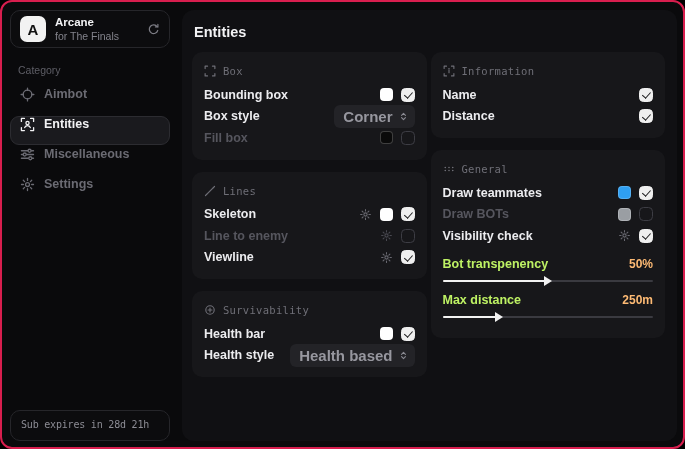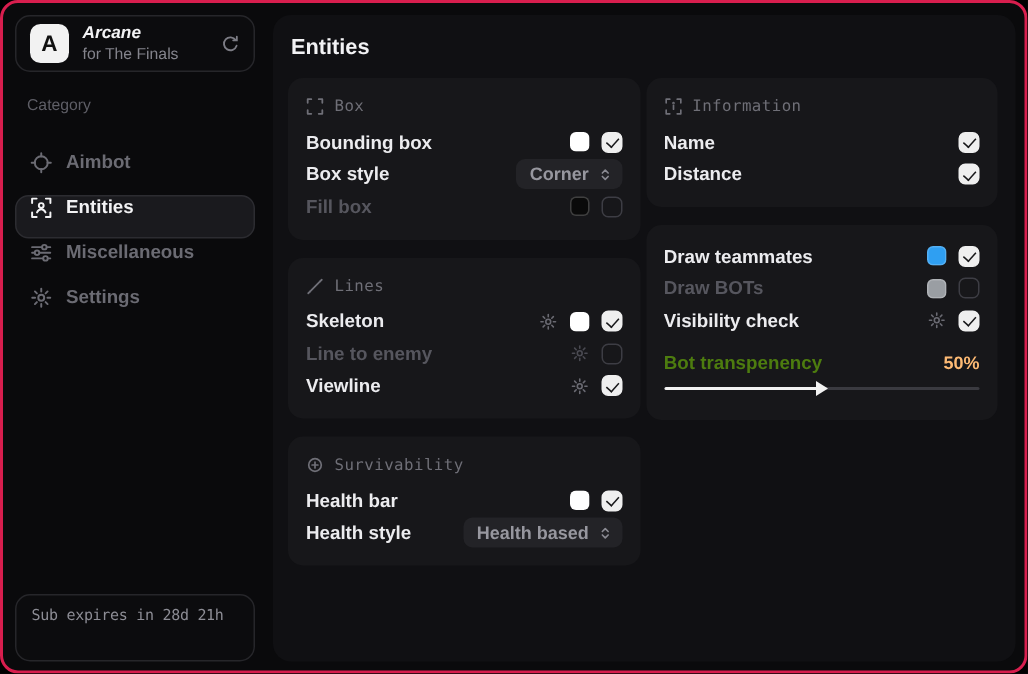--- a/index.html
+++ b/index.html
@@ -18,43 +18,43 @@
     display:flex; align-items:center; gap:9px;
     border:1px solid #26262a; border-radius:10px;
     padding:6px 9px; height:38px; background:#0c0c0e;
   }
   .app-logo {
     width:26px; height:26px; border-radius:7px; background:#f2f2f2;
     color:#111; font-weight:700; font-size:15px;
     display:flex; align-items:center; justify-content:center; flex:0 0 26px;
   }
   .app-meta { flex:1; line-height:1.15; }
-  .app-name { font-size:11.5px; font-weight:700; color:#f2f2f4;font-style:italic; }
+  .app-name { font-size:11.5px; font-weight:700; color:#f2f2f4; }
   .app-sub { font-size:10.5px; color:#84848c; }
   .refresh-btn { color:#7c7c84; display:flex; cursor:pointer; }
 
-  .category-label { font-size:10.5px; color:#5e5e66; margin:16px 0 24px 8px; }
+  .category-label { font-size:10.5px; color:#5e5e66; margin:16px 0 10px 8px; }
 
   .nav { display:flex; flex-direction:column; gap:1px; }
   .nav-item {
     display:flex; align-items:flex-start; gap:9px;
     height:29px; padding:0 9px; border-radius:9px;
     color:#6b6b73; font-size:12.5px; font-weight:600;
     border:1px solid transparent; cursor:pointer;
   }
   .nav-item .nav-icon { display:flex; color:inherit; }
   .nav-item.active { background:#1a1a1e; border-color:#2c2c31; color:#f2f2f4; }
 
   .session-card {
     position:absolute; left:8px; right:8px; bottom:6px;
     border:1px solid #26262a; border-radius:10px;
     padding:8px 10px; background:#0c0c0e;
   }
   .session-line1 { font-family:"DejaVu Sans Mono","Liberation Mono",monospace;
-    font-size:10px; color:#8d8d95; letter-spacing:-0.2px; margin-bottom:16px; }
+    font-size:10px; color:#8d8d95; letter-spacing:-0.2px; margin-bottom:2px; }
   .session-line2 { font-size:10.5px; font-weight:700; color:#e6e6ea; }
 
   
   .main {
     flex:1; margin:8px 6px 6px 4px;
     background:#101013; border-radius:12px;
     padding:12px 12px 12px 10px; overflow:hidden;
   }
   .page-title { font-size:14.5px; font-weight:700; color:#f2f2f4; margin:2px 0 12px 2px; }
   .columns { display:flex; gap:4px; }
@@ -88,27 +88,27 @@
     transform:rotate(42deg);
   }
   .row.muted .checkbox { border-color:#3d3d44; }
 
   .row-gear { color:#6a6a72; display:flex; cursor:pointer; }
   .row.muted .row-gear { color:#4a4a52; }
 
   .dropdown {
     display:inline-flex; align-items:center; gap:6px;
     background:#232327; border-radius:6px; padding:3px 7px 3px 9px;
-    font-size:12px; font-weight:600; color:#97979f; cursor:pointer;
+    font-size:15px; font-weight:600; color:#97979f; cursor:pointer;
   }
   .dropdown .chevrons { display:flex; color:#8a8a92; }
 
   .slider-group { margin-top:8px; }
   .slider-head { display:flex; justify-content:space-between; align-items:center; height:18px; }
-  .slider-label { font-size:12.5px; font-weight:600; color:#4d7c0f; }
+  .slider-label { font-size:12.5px; font-weight:600; color:#bef264; }
   .slider-value { font-size:12px; font-weight:600; color:#fdba74; }
   .slider-track { position:relative; height:2px; background:#3a3a40; border-radius:2px;
     margin:7px 0 9px 0; cursor:pointer; }
   .slider-fill { position:absolute; left:0; top:0; height:2px; background:#f2f2f2; border-radius:2px; }
   .slider-thumb { position:absolute; top:-4px; width:0; height:0;
     border-top:5px solid transparent; border-bottom:5px solid transparent;
     border-left:8px solid #f2f2f2; transform:translateX(-4px); }
   svg { display:block; }
 </style>
 </head>
@@ -324,20 +324,33 @@
           </div>
           <div class="row">
             <span class="row-label">Distance</span>
             <span class="controls">
               <span class="checkbox checked"></span>
             </span>
           </div>
         </div>
 
         <div class="card">
+          <div class="card-header">
+            <span class="sec-icon">
+              <svg width="12" height="12" viewBox="0 0 16 16" fill="currentColor">
+                <circle cx="3" cy="6" r="1.1"></circle>
+                  <circle cx="8" cy="6" r="1.1"></circle>
+                  <circle cx="13" cy="6" r="1.1"></circle>
+                <circle cx="3" cy="10" r="1.1"></circle>
+                  <circle cx="8" cy="10" r="1.1"></circle>
+                  <circle cx="13" cy="10" r="1.1"></circle>
+              </svg>
+            </span>
+            <span>General</span>
+          </div>
           <div class="row">
             <span class="row-label">Draw teammates</span>
             <span class="controls">
               <span class="swatch" style="background: rgb(47, 159, 242);"></span>
               <span class="checkbox checked"></span>
             </span>
           </div>
           <div class="row muted">
             <span class="row-label">Draw BOTs</span>
             <span class="controls">
@@ -362,18 +375,28 @@
             <div class="slider-head">
               <span class="slider-label">Bot transpenency</span>
               <span class="slider-value">50%</span>
             </div>
             <div class="slider-track">
               <div class="slider-fill" style="width: 50%;"></div>
               <div class="slider-thumb" style="left: 50%;"></div>
             </div>
           </div>
 
+          <div class="slider-group">
+            <div class="slider-head">
+              <span class="slider-label">Max distance</span>
+              <span class="slider-value">250m</span>
+            </div>
+            <div class="slider-track">
+              <div class="slider-fill" style="width: 27%;"></div>
+              <div class="slider-thumb" style="left: 27%;"></div>
+            </div>
+          </div>
         </div>
 
       </div>
     </div>
   </div>
 </div>
 
 </body></html>

